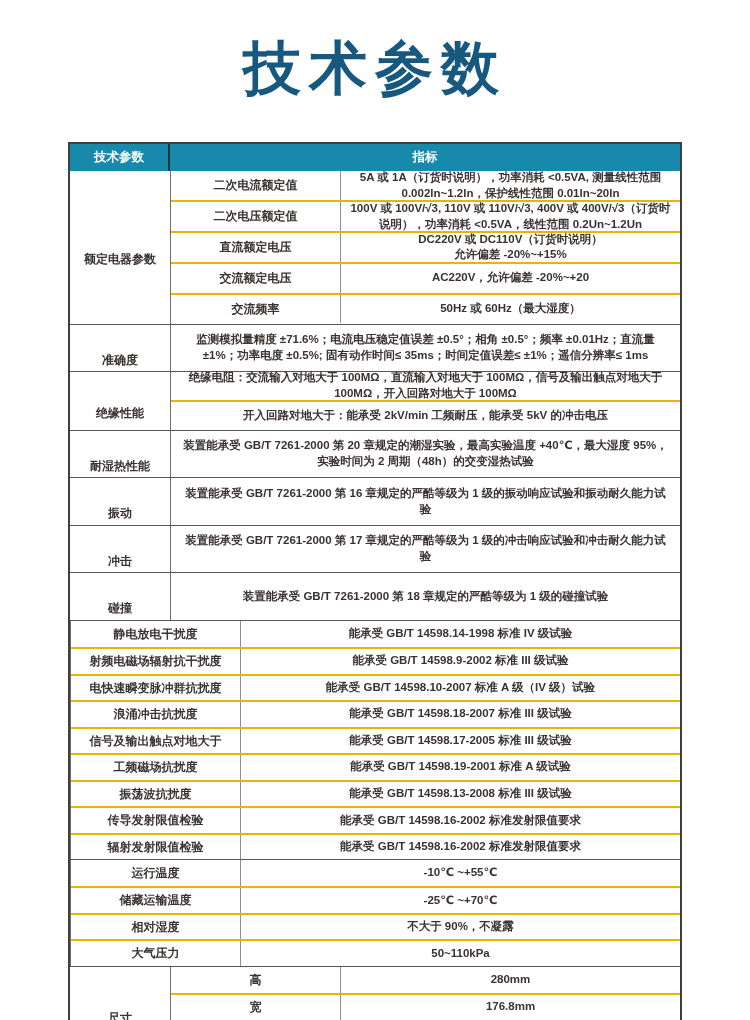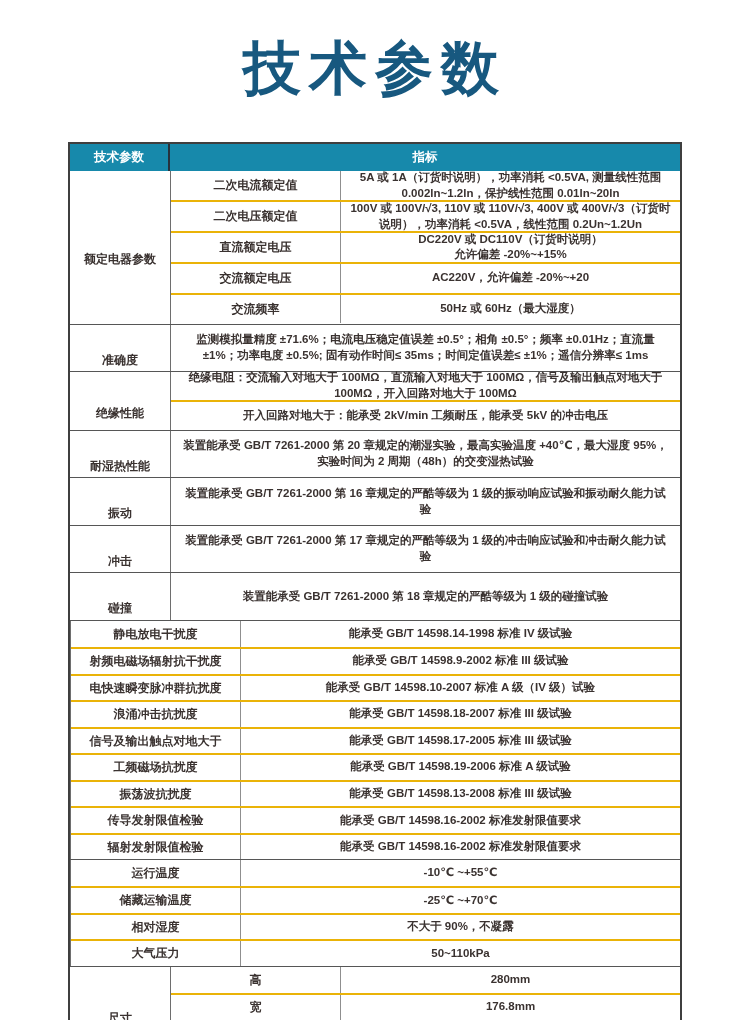--- a/index.html
+++ b/index.html
@@ -202,21 +202,21 @@
           <div class="row">
             <div class="param-cell">浪涌冲击抗扰度</div>
             <div class="value-cell">能承受 GB/T 14598.18-2007 标准 III 级试验</div>
           </div>
           <div class="row">
             <div class="param-cell">信号及输出触点对地大于</div>
             <div class="value-cell">能承受 GB/T 14598.17-2005 标准 III 级试验</div>
           </div>
           <div class="row">
             <div class="param-cell">工频磁场抗扰度</div>
-            <div class="value-cell">能承受 GB/T 14598.19-2006 标准 A 级试验</div>
+            <div class="value-cell">能承受 GB/T 14598.19-2001 标准 A 级试验</div>
           </div>
           <div class="row">
             <div class="param-cell">振荡波抗扰度</div>
             <div class="value-cell">能承受 GB/T 14598.13-2008 标准 III 级试验</div>
           </div>
           <div class="row">
             <div class="param-cell">传导发射限值检验</div>
             <div class="value-cell">能承受 GB/T 14598.16-2002 标准发射限值要求</div>
           </div>
           <div class="row">

